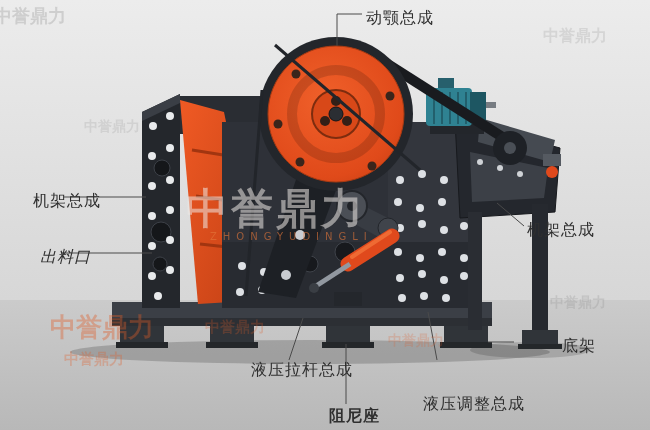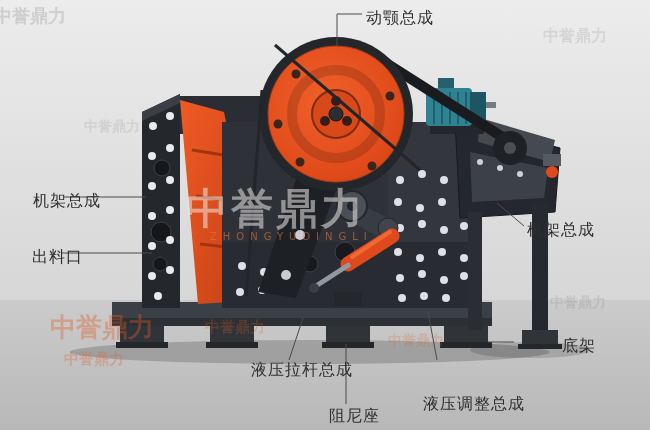--- a/index.html
+++ b/index.html
@@ -22,26 +22,26 @@
   .wm-bl1{left:50px;top:310px;font-size:26px;color:rgba(224,92,40,0.38);}
   .wm-bl2{left:64px;top:350px;font-size:15px;color:rgba(224,92,40,0.30);}
   .wm-bl3{left:205px;top:318px;font-size:15px;color:rgba(224,92,40,0.25);}
   .wm-br{left:388px;top:332px;font-size:14px;color:rgba(224,92,40,0.22);}
   .wm-tl{left:-6px;top:4px;font-size:18px;color:rgba(140,140,140,0.30);}
   .wm-tr{left:543px;top:26px;font-size:16px;color:rgba(150,150,150,0.25);}
   .wm-ml{left:84px;top:118px;font-size:14px;color:rgba(160,160,160,0.28);}
   .wm-mr{left:550px;top:294px;font-size:14px;color:rgba(150,150,150,0.30);}
   #lbl-moving-jaw{left:366px;top:8px;}
   #lbl-frame{left:33px;top:191px;}
-  #lbl-discharge{left:32px;top:247px;}
+  #lbl-discharge{left:40px;top:247px;font-style:italic;}
   #lbl-transmission{left:527px;top:220px;}
   #lbl-base{left:517px;top:336px;margin-left:45px;}
   #lbl-hydraulic-adjust{left:423px;top:360px;margin-top:34px;}
   #lbl-hydraulic-rod{left:251px;top:360px;}
-  #lbl-damper{left:329px;top:406px;}
+  #lbl-damper{left:329px;top:406px;font-weight:bold;}
 </style>
 </head>
 <body>
 
 <div class="stage">
 
   <svg width="650" height="430" viewBox="0 0 650 430">
     <defs>
       <linearGradient id="floorGrad" x1="0" y1="0" x2="0" y2="1">
         <stop offset="0" stop-color="#cbcbcb"></stop>

